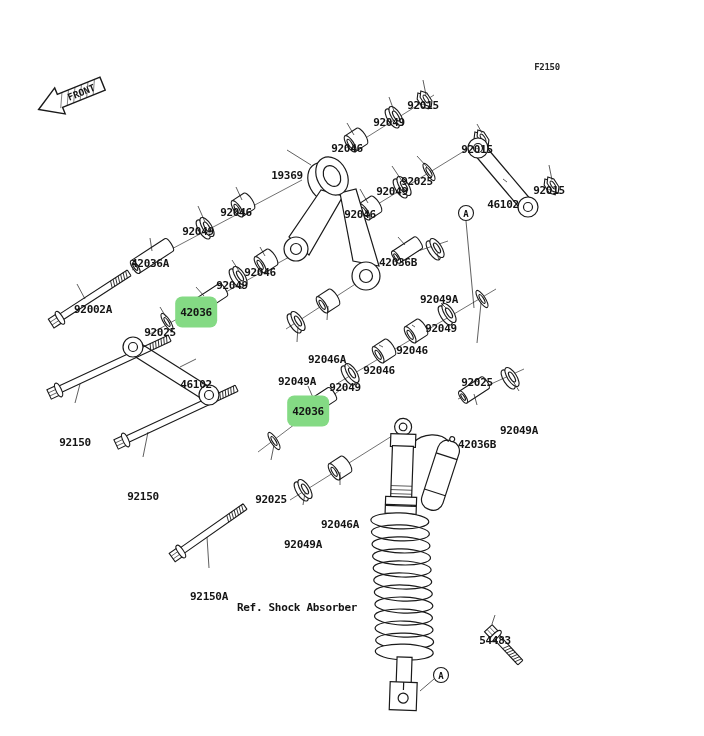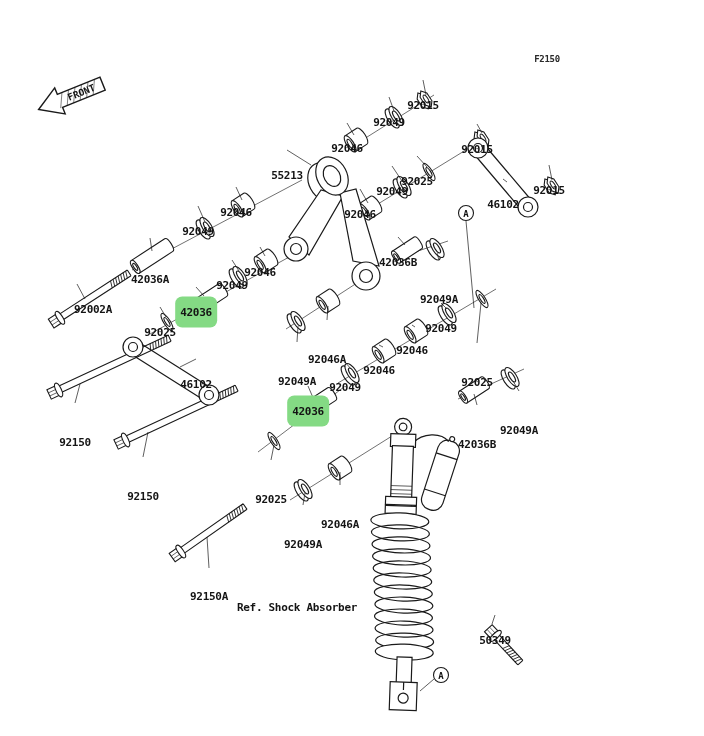--- a/index.html
+++ b/index.html
@@ -272,29 +272,29 @@
         <line x1="209" y1="568" x2="207" y2="537"></line>
         <line x1="495" y1="615" x2="492" y2="624"></line>
       </g>
   </svg>
 
   <div id="label-layer">
       <div class="part-label" style="left: 423px; top: 73px;">92015</div>
       <div class="part-label" style="left: 389px; top: 90px;">92049</div>
       <div class="part-label" style="left: 347px; top: 116px;">92046</div>
       <div class="part-label" style="left: 477px; top: 117px;">92015</div>
-      <div class="part-label" style="left: 287px; top: 143px;">55213</div>
+      <div class="part-label" style="left: 287px; top: 143px;">19369</div>
       <div class="part-label" style="left: 417px; top: 149px;">92025</div>
       <div class="part-label" style="left: 392px; top: 159px;">92049</div>
       <div class="part-label" style="left: 549px; top: 158px;">92015</div>
       <div class="part-label" style="left: 503px; top: 172px;">46102</div>
       <div class="part-label" style="left: 236px; top: 180px;">92046</div>
       <div class="part-label" style="left: 360px; top: 182px;">92046</div>
       <div class="part-label" style="left: 198px; top: 199px;">92049</div>
-      <div class="part-label" style="left: 150px; top: 247px;">42036A</div>
+      <div class="part-label" style="left: 150px; top: 231px;">42036A</div>
       <div class="part-label" style="left: 398px; top: 230px;">42036B</div>
       <div class="part-label" style="left: 260px; top: 240px;">92046</div>
       <div class="part-label" style="left: 232px; top: 253px;">92049</div>
       <div class="part-label" style="left: 439px; top: 267px;">92049A</div>
       <div class="part-label" style="left: 93px; top: 277px;">92002A</div>
       <div class="part-label highlight" style="left: 196px; top: 280px; background: rgb(132, 218, 132);">42036</div>
       <div class="part-label" style="left: 160px; top: 300px;">92025</div>
       <div class="part-label" style="left: 441px; top: 296px;">92049</div>
       <div class="part-label" style="left: 412px; top: 318px;">92046</div>
       <div class="part-label" style="left: 327px; top: 327px;">92046A</div>
@@ -306,17 +306,17 @@
       <div class="part-label highlight" style="left: 308px; top: 379px; background: rgb(132, 218, 132);">42036</div>
       <div class="part-label" style="left: 75px; top: 410px;">92150</div>
       <div class="part-label" style="left: 519px; top: 398px;">92049A</div>
       <div class="part-label" style="left: 477px; top: 412px;">42036B</div>
       <div class="part-label" style="left: 143px; top: 464px;">92150</div>
       <div class="part-label" style="left: 271px; top: 467px;">92025</div>
       <div class="part-label" style="left: 340px; top: 492px;">92046A</div>
       <div class="part-label" style="left: 303px; top: 512px;">92049A</div>
       <div class="part-label" style="left: 209px; top: 564px;">92150A</div>
       <div class="part-label caption" style="left: 297px; top: 575px;">Ref. Shock Absorber</div>
-      <div class="part-label" style="left: 495px; top: 608px;">50349</div>
+      <div class="part-label" style="left: 495px; top: 608px;">54483</div>
     </div>
 
-  <div class="diagram-code" style="left:547px;top:59px">F2150</div>
+  <div class="diagram-code" style="left:547px;top:67px">F2150</div>
 </div>
 
 </body></html>

